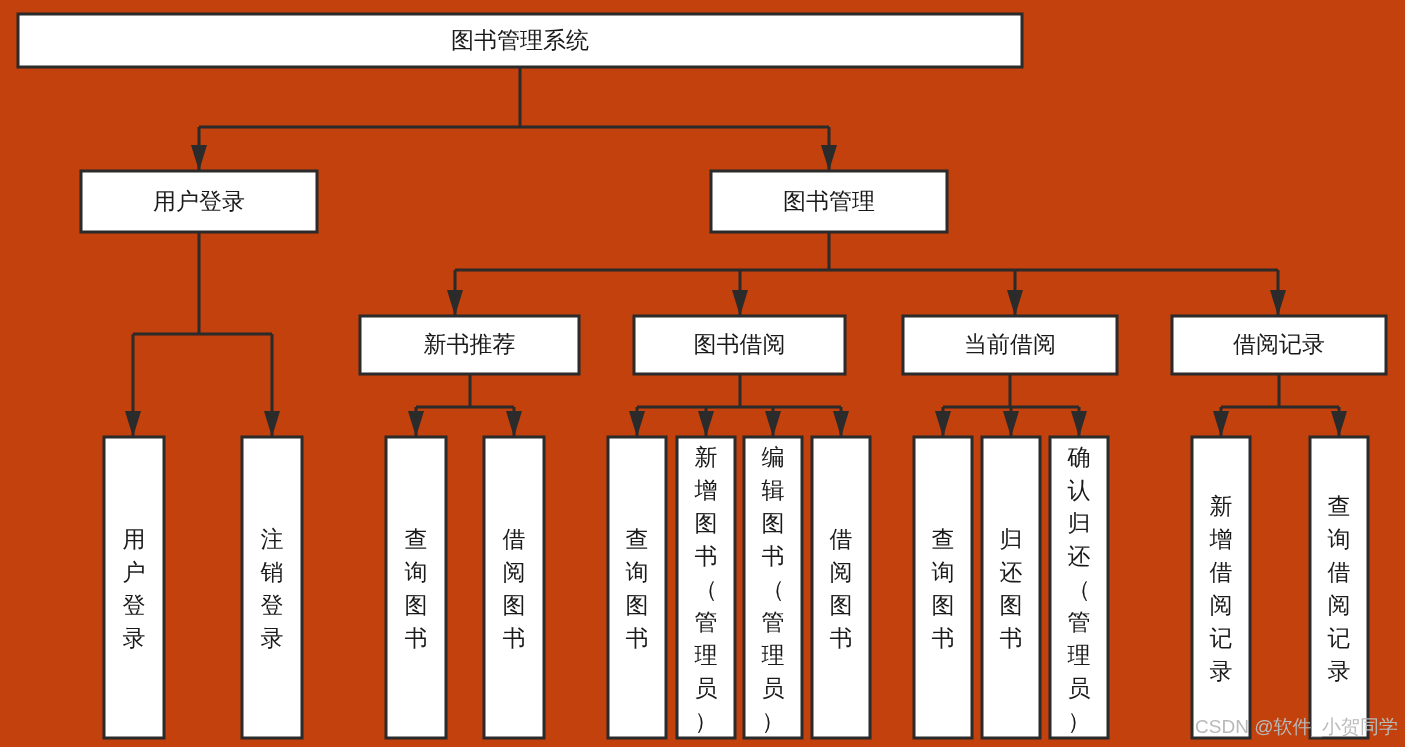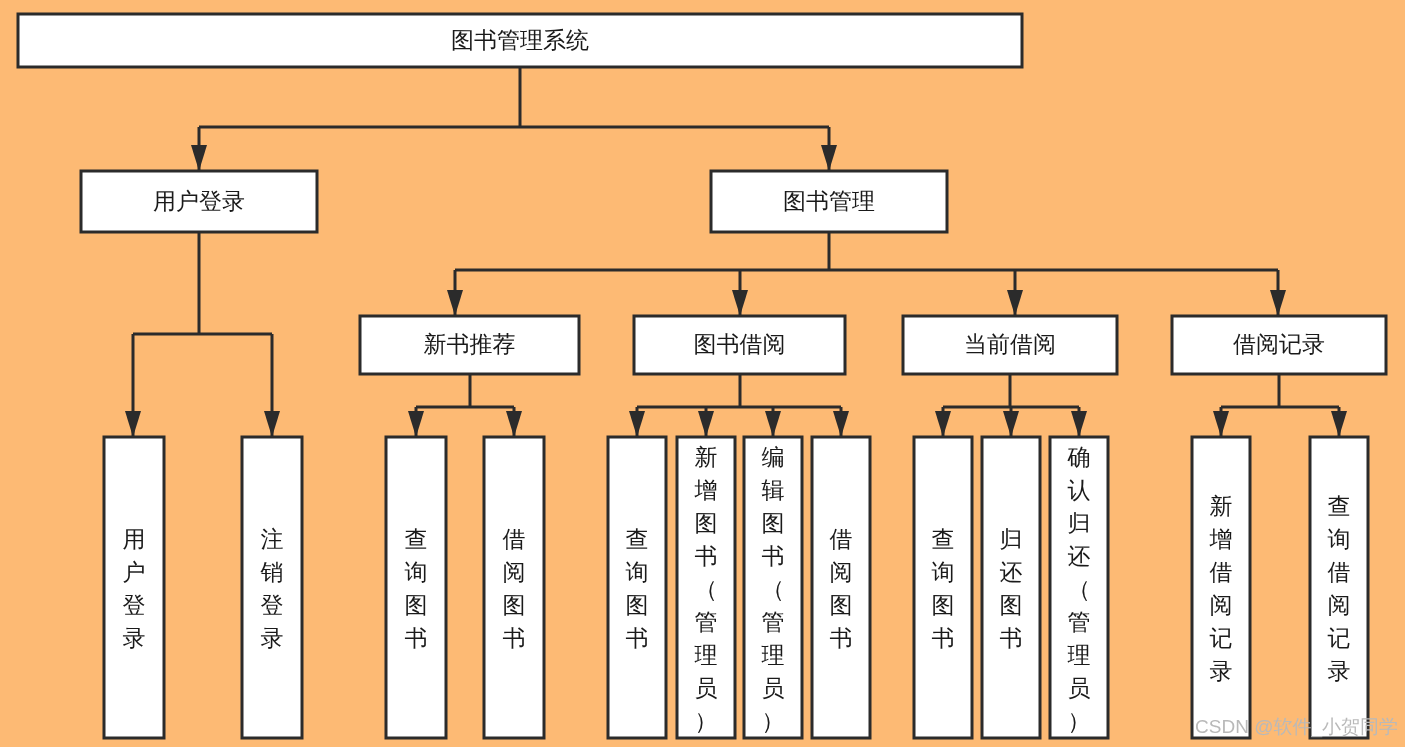--- a/index.html
+++ b/index.html
@@ -7,21 +7,21 @@
     padding: 0;
     background: #ffffff;
   }
   body {
     font-family: "Liberation Sans", "DejaVu Sans", sans-serif;
   }
   #diagram-root {
     position: relative;
     width: 1405px;
     height: 747px;
-    background: #fdba74;
+    background: #c2410c;
     overflow: hidden;
   }
   svg#flow-svg {
     position: absolute;
     left: 0;
     top: 0;
     width: 1405px;
     height: 747px;
     display: block;
   }

